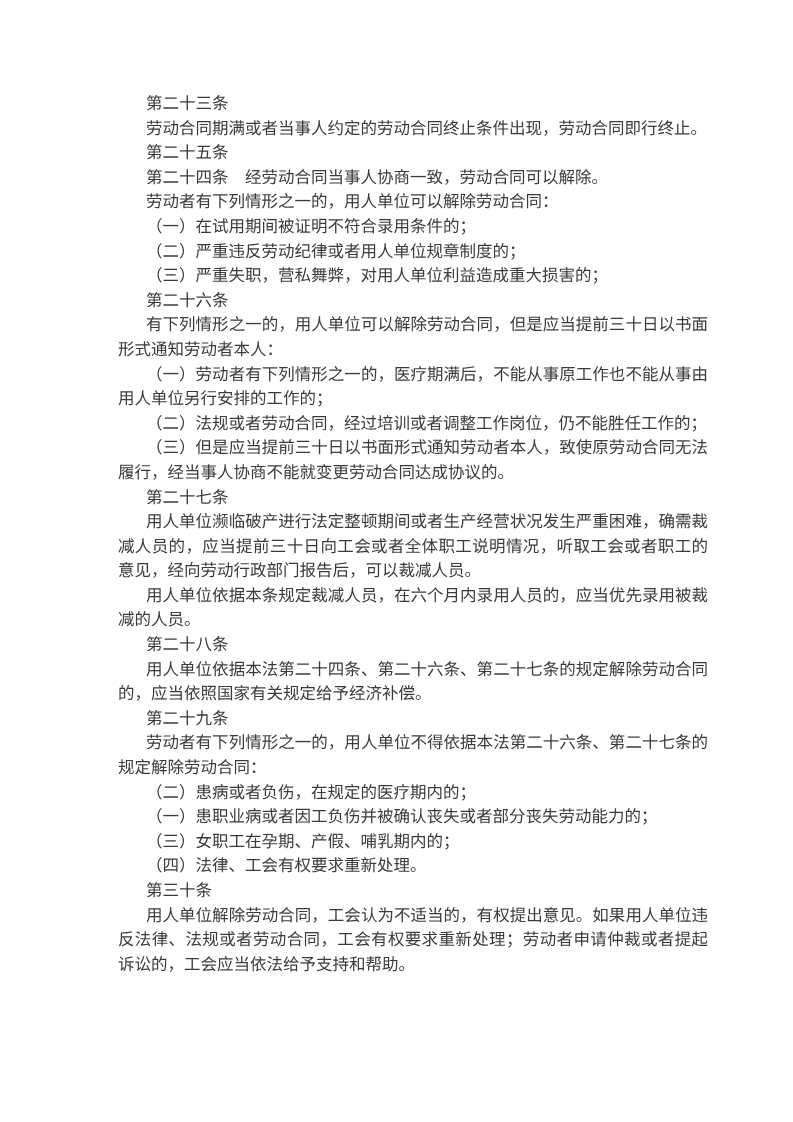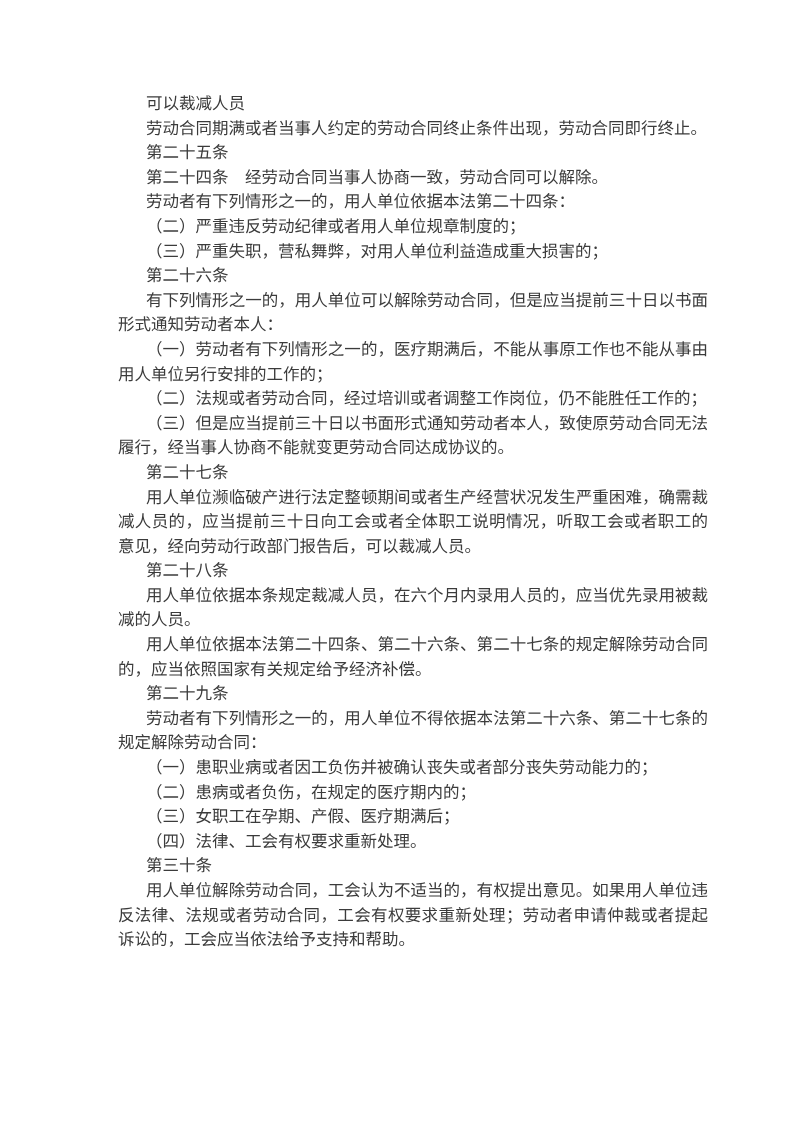--- a/index.html
+++ b/index.html
@@ -26,39 +26,40 @@
     text-align: justify;
     text-indent: 28px;
     white-space: normal;
   }
 </style>
 </head>
 <body>
 
 <main class="page">
   <div class="doc-body" id="doc-body">
-      <p>可以裁减人员</p>
+      <p>第二十三条</p>
       <p>劳动合同期满或者当事人约定的劳动合同终止条件出现，劳动合同即行终止。</p>
       <p>第二十五条</p>
       <p>第二十四条　经劳动合同当事人协商一致，劳动合同可以解除。</p>
-      <p>劳动者有下列情形之一的，用人单位依据本法第二十四条：</p>
+      <p>劳动者有下列情形之一的，用人单位可以解除劳动合同：</p>
+      <p>（一）在试用期间被证明不符合录用条件的；</p>
       <p>（二）严重违反劳动纪律或者用人单位规章制度的；</p>
       <p>（三）严重失职，营私舞弊，对用人单位利益造成重大损害的；</p>
       <p>第二十六条</p>
       <p>有下列情形之一的，用人单位可以解除劳动合同，但是应当提前三十日以书面形式通知劳动者本人：</p>
       <p>（一）劳动者有下列情形之一的，医疗期满后，不能从事原工作也不能从事由用人单位另行安排的工作的；</p>
       <p>（二）法规或者劳动合同，经过培训或者调整工作岗位，仍不能胜任工作的；</p>
       <p>（三）但是应当提前三十日以书面形式通知劳动者本人，致使原劳动合同无法履行，经当事人协商不能就变更劳动合同达成协议的。</p>
       <p>第二十七条</p>
       <p>用人单位濒临破产进行法定整顿期间或者生产经营状况发生严重困难，确需裁减人员的，应当提前三十日向工会或者全体职工说明情况，听取工会或者职工的意见，经向劳动行政部门报告后，可以裁减人员。</p>
+      <p>用人单位依据本条规定裁减人员，在六个月内录用人员的，应当优先录用被裁减的人员。</p>
       <p>第二十八条</p>
-      <p>用人单位依据本条规定裁减人员，在六个月内录用人员的，应当优先录用被裁减的人员。</p>
       <p>用人单位依据本法第二十四条、第二十六条、第二十七条的规定解除劳动合同的，应当依照国家有关规定给予经济补偿。</p>
       <p>第二十九条</p>
       <p>劳动者有下列情形之一的，用人单位不得依据本法第二十六条、第二十七条的规定解除劳动合同：</p>
+      <p>（二）患病或者负伤，在规定的医疗期内的；</p>
       <p>（一）患职业病或者因工负伤并被确认丧失或者部分丧失劳动能力的；</p>
-      <p>（二）患病或者负伤，在规定的医疗期内的；</p>
-      <p>（三）女职工在孕期、产假、医疗期满后；</p>
+      <p>（三）女职工在孕期、产假、哺乳期内的；</p>
       <p>（四）法律、工会有权要求重新处理。</p>
       <p>第三十条</p>
       <p>用人单位解除劳动合同，工会认为不适当的，有权提出意见。如果用人单位违反法律、法规或者劳动合同，工会有权要求重新处理；劳动者申请仲裁或者提起诉讼的，工会应当依法给予支持和帮助。</p>
     </div>
 </main>
 
 </body></html>

